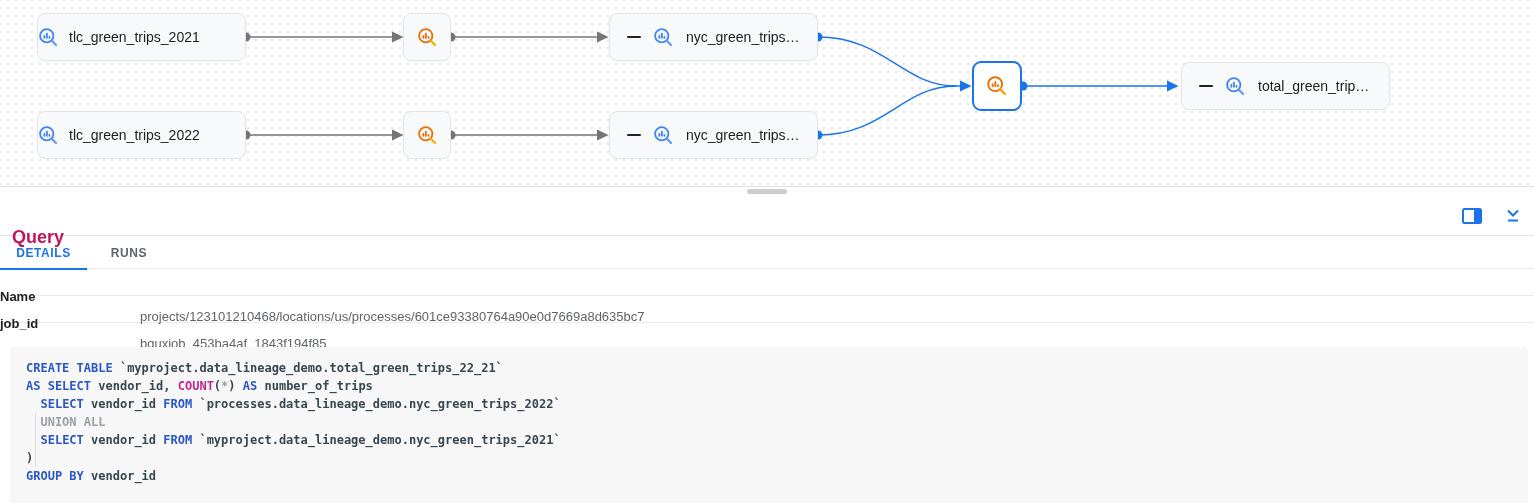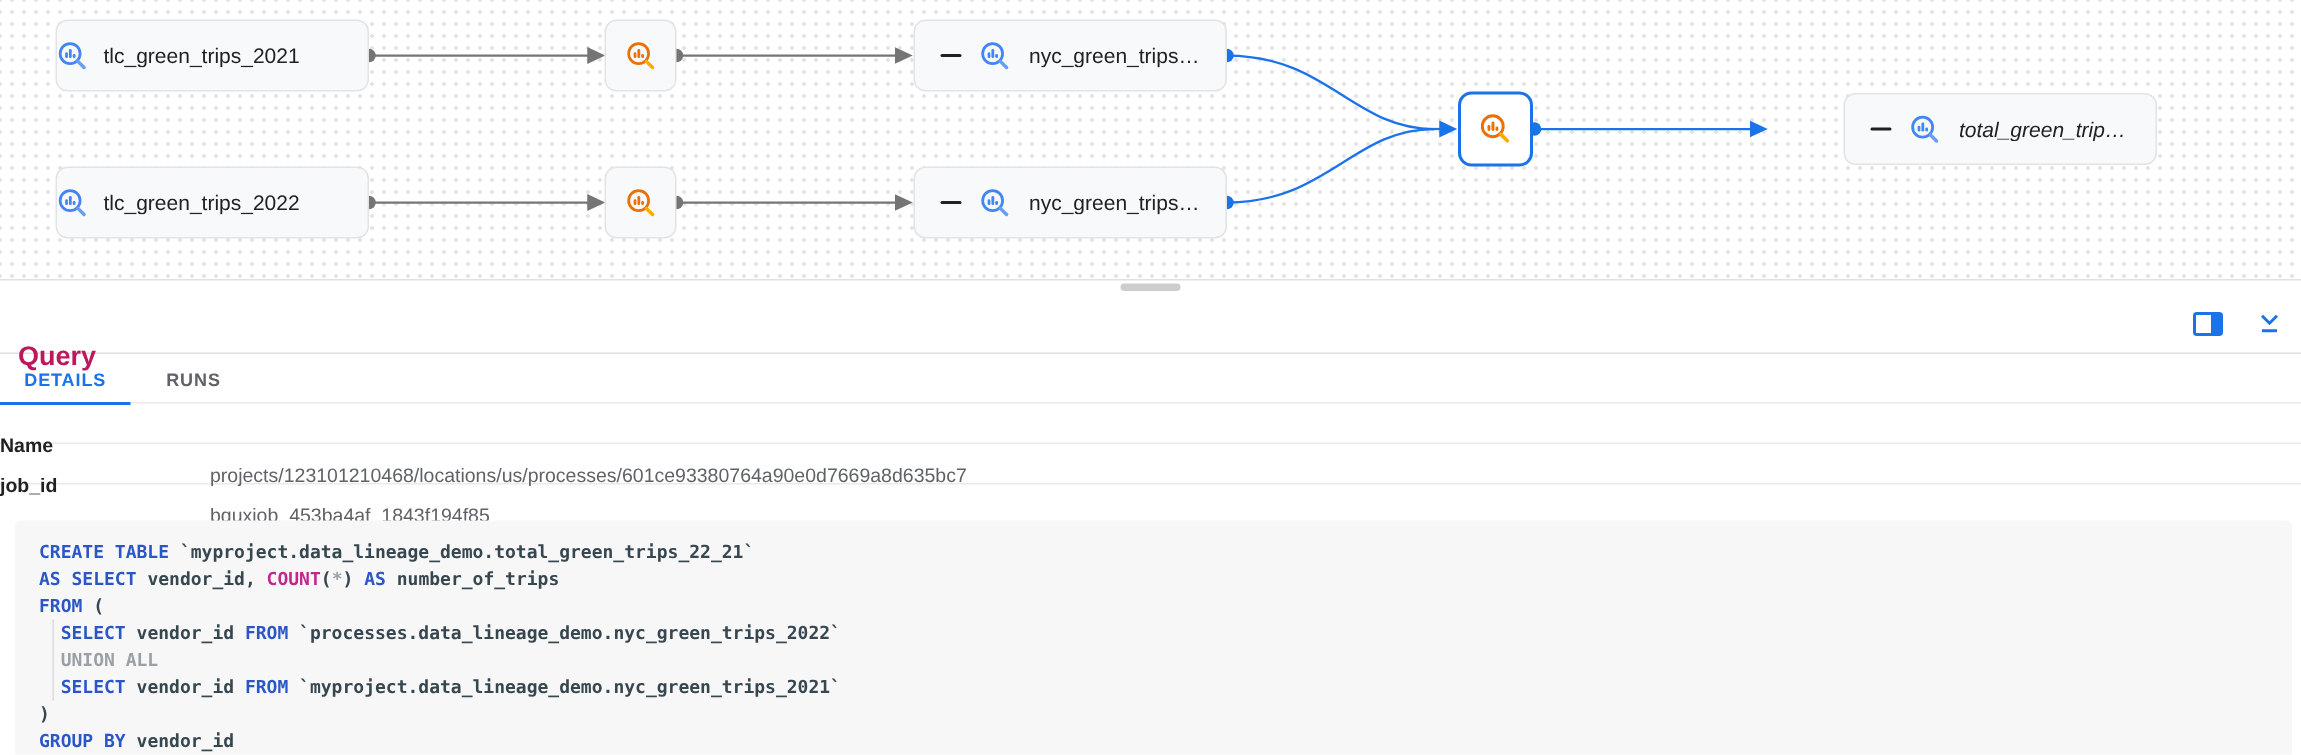--- a/index.html
+++ b/index.html
@@ -185,21 +185,21 @@
   <div class="node process selected" style="left:972px; top:61px;">
     <svg class="bq-icon" width="22" height="22" viewBox="0 0 24 24">
       <circle cx="10" cy="10" r="7.6" fill="none" stroke="#e8710a" stroke-width="2.1"></circle>
       <rect x="6.2" y="9" width="2.1" height="4.4" rx="1" fill="#e8710a"></rect>
       <rect x="9.1" y="6.5" width="2.1" height="6.9" rx="1" fill="#e8710a"></rect>
       <rect x="12" y="10.2" width="2.1" height="3.2" rx="1" fill="#e8710a"></rect>
       <path d="M15.9 15.9 L20.6 20.6" stroke="#f9ab00" stroke-width="2.6" stroke-linecap="round"></path>
     </svg>
   </div>
 
-  <div class="node table collapsible" style="left:1229px; top:62px;font-style:italic;">
+  <div class="node table collapsible" style="left:1181px; top:62px;">
     <span class="minus"></span>
     <svg class="bq-icon" width="21" height="21" viewBox="0 0 24 24">
       <circle cx="10" cy="10" r="7.6" fill="none" stroke="#4285f4" stroke-width="2.1"></circle>
       <rect x="6.2" y="9" width="2.1" height="4.4" rx="1" fill="#4285f4"></rect>
       <rect x="9.1" y="6.5" width="2.1" height="6.9" rx="1" fill="#4285f4"></rect>
       <rect x="12" y="10.2" width="2.1" height="3.2" rx="1" fill="#4285f4"></rect>
       <path d="M15.9 15.9 L20.6 20.6" stroke="#669df6" stroke-width="2.6" stroke-linecap="round"></path>
     </svg>
     <span class="label">total_green_trip…</span>
   </div>
@@ -239,20 +239,19 @@
 <div class="detail-row">
   <span class="dlabel">job_id</span>
   <span class="dvalue">bquxjob_453ba4af_1843f194f85</span>
 </div>
 
 <div class="code-block">
   <div class="indent-guide"></div>
   <div>
       <div class="code-line"><span style="color: rgb(42, 86, 198);">CREATE TABLE </span><span style="color: rgb(55, 71, 79);">`myproject.data_lineage_demo.total_green_trips_22_21`</span></div>
       <div class="code-line"><span style="color: rgb(42, 86, 198);">AS SELECT </span><span style="color: rgb(55, 71, 79);">vendor_id, </span><span style="color: rgb(195, 39, 140);">COUNT</span><span style="color: rgb(55, 71, 79);">(</span><span style="color: rgb(154, 160, 166);">*</span><span style="color: rgb(55, 71, 79);">) </span><span style="color: rgb(42, 86, 198);">AS </span><span style="color: rgb(55, 71, 79);">number_of_trips</span></div>
-      <div class="code-line"><span style="color: rgb(42, 86, 198);">FROM </span><span style="color: rgb(55, 71, 79);">(</span></div>
       <div class="code-line"><span style="color: rgb(55, 71, 79);">  </span><span style="color: rgb(42, 86, 198);">SELECT </span><span style="color: rgb(55, 71, 79);">vendor_id </span><span style="color: rgb(42, 86, 198);">FROM </span><span style="color: rgb(55, 71, 79);">`processes.data_lineage_demo.nyc_green_trips_2022`</span></div>
       <div class="code-line"><span style="color: rgb(154, 160, 166);">  UNION ALL</span></div>
       <div class="code-line"><span style="color: rgb(55, 71, 79);">  </span><span style="color: rgb(42, 86, 198);">SELECT </span><span style="color: rgb(55, 71, 79);">vendor_id </span><span style="color: rgb(42, 86, 198);">FROM </span><span style="color: rgb(55, 71, 79);">`myproject.data_lineage_demo.nyc_green_trips_2021`</span></div>
       <div class="code-line"><span style="color: rgb(55, 71, 79);">)</span></div>
       <div class="code-line"><span style="color: rgb(42, 86, 198); margin-top: 35px;">GROUP BY </span><span style="color: rgb(55, 71, 79);">vendor_id</span></div>
     </div>
 </div>
 
 </body></html>

